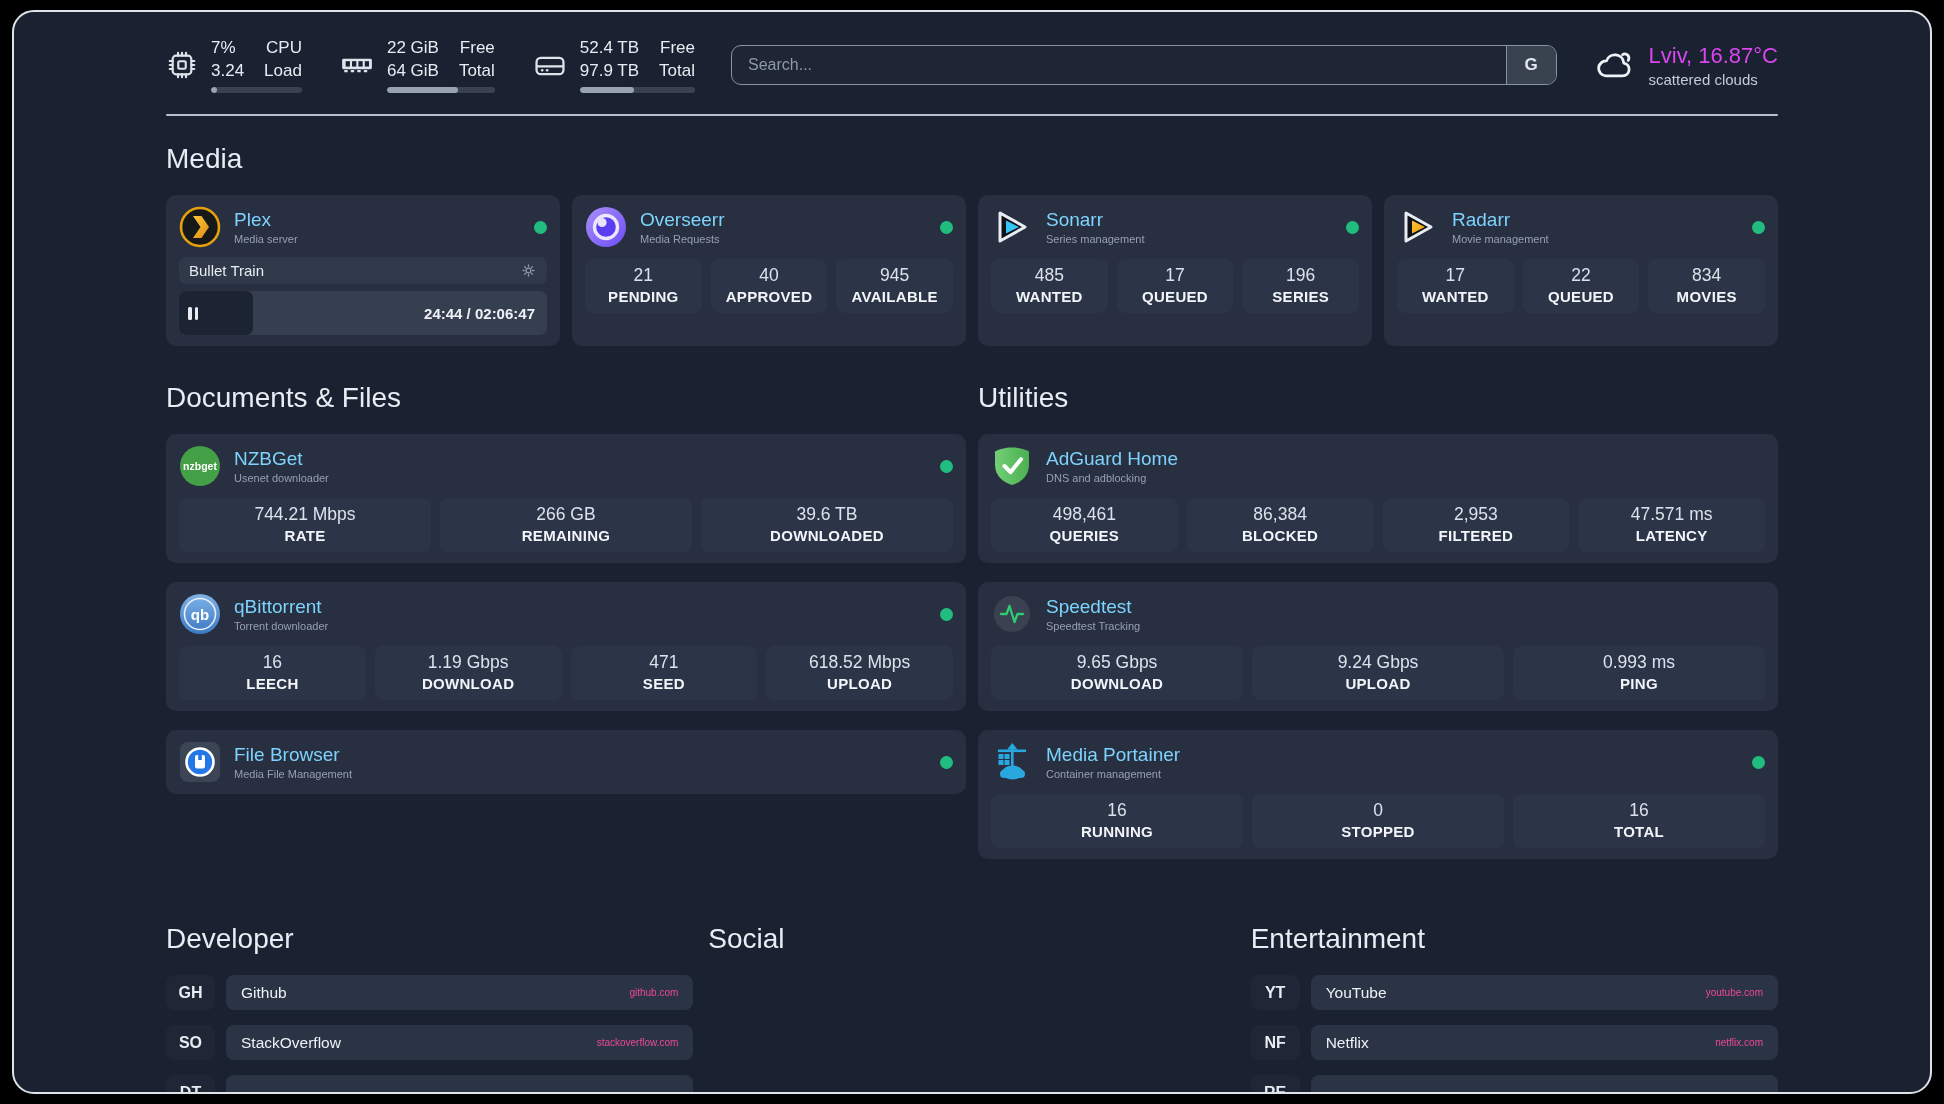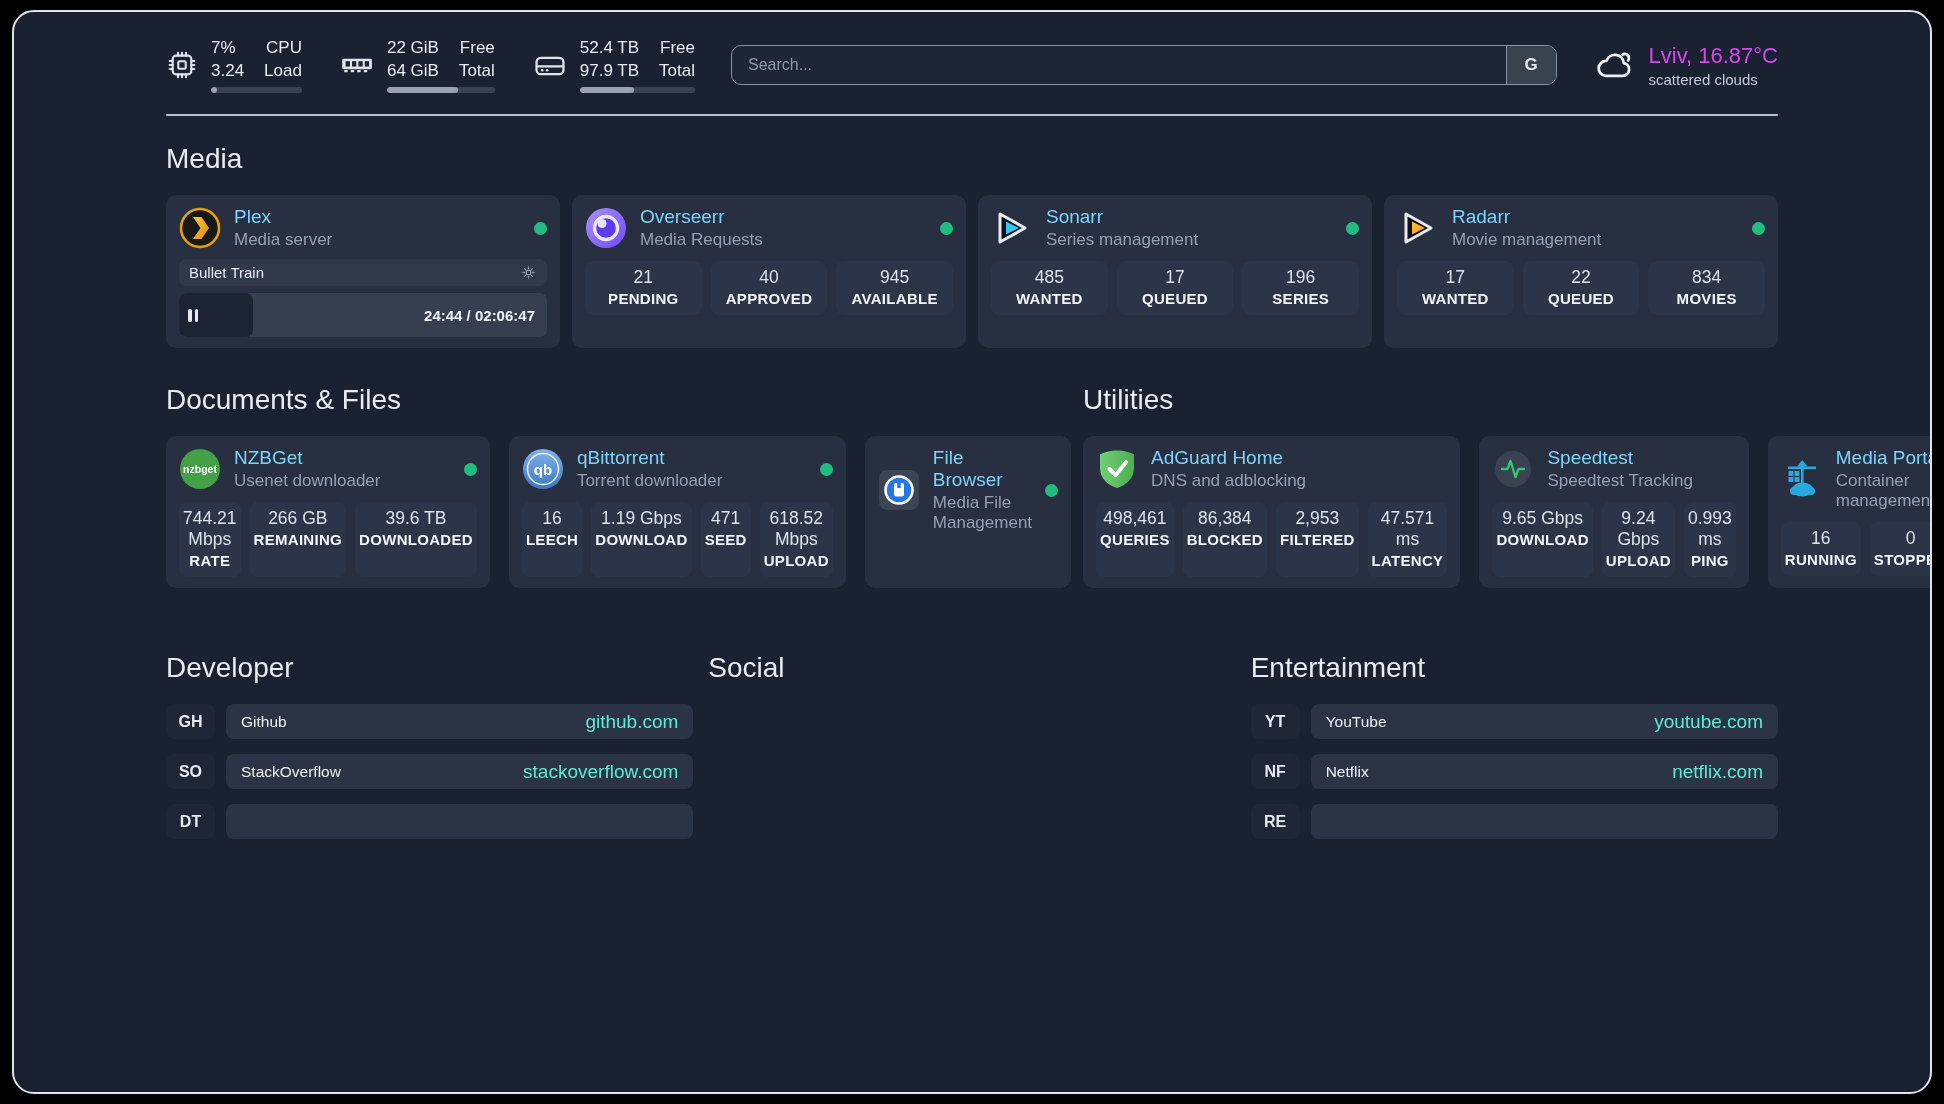--- a/index.html
+++ b/index.html
@@ -33,53 +33,53 @@
 
   
   .section-title { font-size:28px; font-weight:500; color:#e9edf3; }
   .mt-media { margin-top:27px; }
   .media-grid { display:grid; grid-template-columns:repeat(4,1fr); gap:12px; margin-top:20px; }
 
   .card { background:#272f40; border-radius:10px; padding:11px 13px; }
   .card-head { display:flex; align-items:center; gap:13px; }
   .app-icon { width:42px; height:42px; flex:none; display:flex; align-items:center; justify-content:center; }
   .card-title { font-size:19px; font-weight:400; color:#7dd3fc; }
-  .card-sub { font-size:17px; color:#96a0b2; margin-top:2px; }
+  .card-sub { font-size:11px; color:#96a0b2; margin-top:2px; }
   .dot { width:13px; height:13px; border-radius:50%; background:#20bd7e; margin-left:auto; flex:none; }
 
   .stats { display:flex; gap:9px; margin-top:11px; }
   .stat { flex:1; background:#2c3547; border-radius:8px; padding:6px 4px 8px; text-align:center; }
   .stat-v { font-size:17.5px; color:#dce2ec; }
   .stat-l { font-size:15px; font-weight:700; color:#f2f5f9; margin-top:2px; letter-spacing:.3px; }
 
   
   .player { margin-top:9px; }
   .np-row { background:#2f3949; border-radius:7px; padding:5px 10px; display:flex; align-items:center;
             justify-content:space-between; font-size:15px; color:#e8ecf2; }
   .pr-row { position:relative; margin-top:7px; height:44px; background:#353f50; border-radius:7px;
             display:flex; align-items:center; overflow:hidden; }
   .pr-elapsed { position:absolute; left:0; top:0; bottom:0; background:#1c2433; border-radius:7px;
                 display:flex; align-items:center; padding-left:9px; }
   .pause { display:flex; gap:3px; }
   .pause i { width:3.5px; height:13px; background:#e8ecf2; border-radius:1.5px; }
   .pr-time { margin-left:auto; padding-right:12px; font-size:15px; font-weight:600; color:#eef1f6; z-index:1; }
 
   .cols { display:grid; grid-template-columns:1fr 1fr; gap:12px; margin-top:36px; }
-  .col-cards { display:flex; flex-direction:row; gap:19px; margin-top:20px; }
+  .col-cards { display:flex; flex-direction:column; gap:19px; margin-top:20px; }
 
   
   .links { display:grid; grid-template-columns:1fr 1fr 1fr; gap:15px; margin-top:64px; }
   .link-rows { display:flex; flex-direction:column; gap:15px; margin-top:20px; }
   .link-row { display:flex; gap:11px; height:35px; cursor:pointer; }
   .link-abbr { width:49px; flex:none; background:#1f2737; border-radius:8px; display:flex; align-items:center;
                justify-content:center; font-size:16px; font-weight:600; color:#e8ecf2; }
   .link-pill { flex:1; background:#2b3445; border-radius:8px; display:flex; align-items:center;
                justify-content:space-between; padding:0 15px; }
   .link-name { font-size:15.5px; color:#eef1f6; }
-  .link-url { font-size:19px; color:#5eead4; }
+  .link-url { font-size:10px; color:#ec4899; }
 
   svg { display:block; }
 </style>
 </head>
 <body>
 
 <div class="frame">
 
   <div class="header">
     <div class="metrics">

